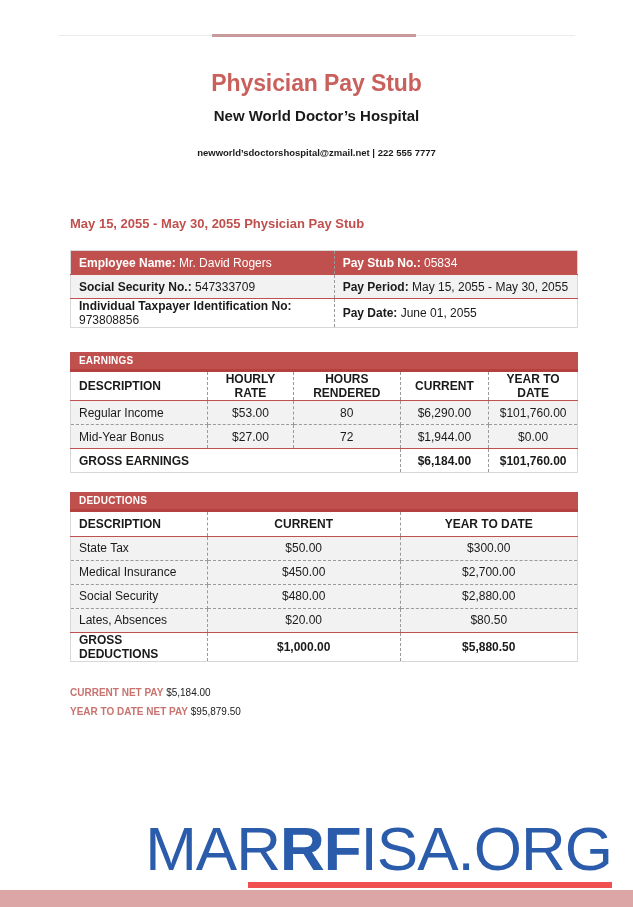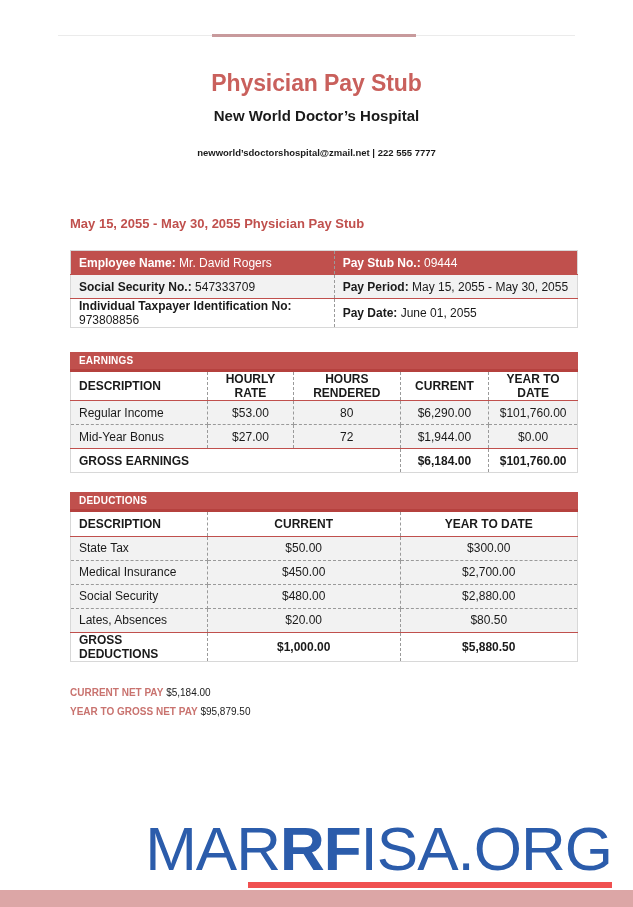--- a/index.html
+++ b/index.html
@@ -245,21 +245,21 @@
 <div class="block" style="top:250px;">
   <table class="grid info-table">
     <tbody>
       <tr class="hdr">
         <td class="left-cell" style="width:52%;">
           <span class="lbl">Employee Name:</span>
           <span>Mr. David Rogers</span>
         </td>
         <td>
           <span class="lbl">Pay Stub No.:</span>
-          <span>09444</span>
+          <span>05834</span>
         </td>
       </tr>
       <tr class="alt">
         <td class="left-cell">
           <span class="lbl">Social Security No.:</span>
           <span>547333709</span>
         </td>
         <td>
           <span class="lbl">Pay Period:</span>
           <span>May 15, 2055 - May 30, 2055</span>
@@ -354,21 +354,21 @@
     </tbody>
   </table>
 </div>
 
 <div class="netpay" style="top:684px;">
   <div>
     <span class="np-label">CURRENT NET PAY</span>
     <span class="np-value">$5,184.00</span>
   </div>
   <div>
-    <span class="np-label">YEAR TO GROSS NET PAY</span>
+    <span class="np-label">YEAR TO DATE NET PAY</span>
     <span class="np-value">$95,879.50</span>
   </div>
 </div>
 
 <div class="logo-wrap" style="top:818px;">
   <div class="logo-text"><span>MAR</span><span class="bold">RF</span><span>ISA.ORG</span></div>
   <div class="logo-underline"></div>
 </div>
 
 <div class="footer-bar"></div>

